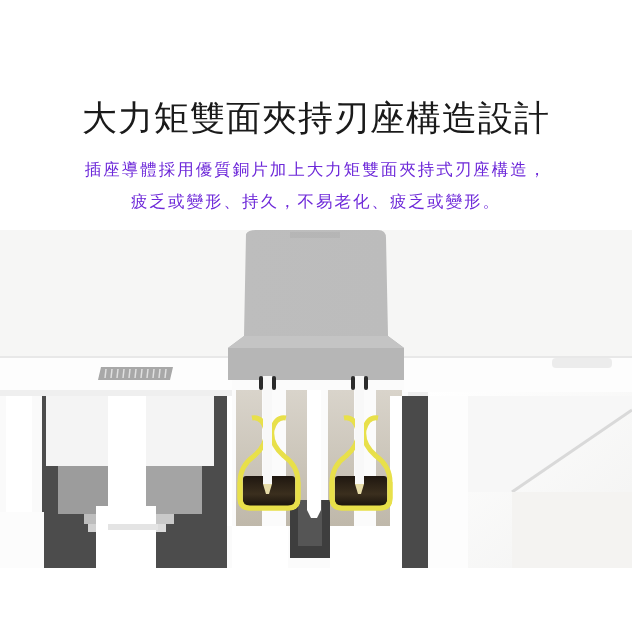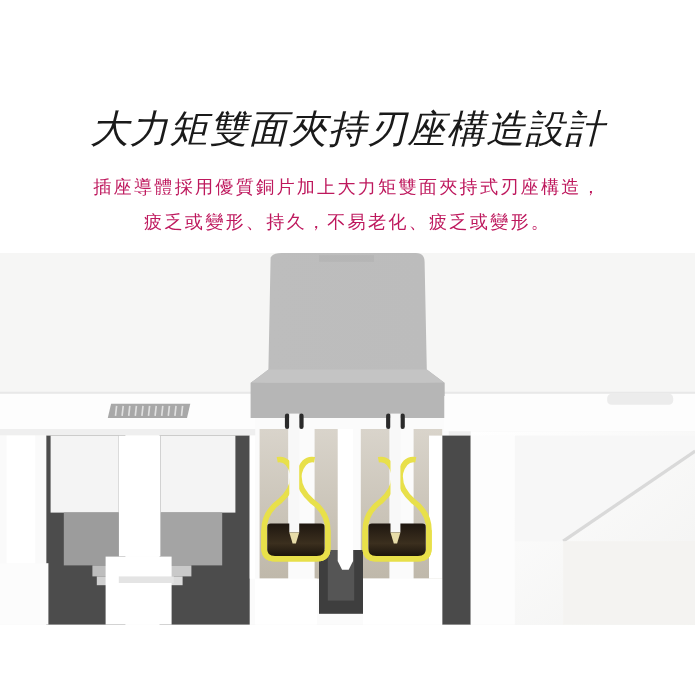--- a/index.html
+++ b/index.html
@@ -1,23 +1,23 @@
 <!DOCTYPE html>
 <html><head>
   <meta charset="utf-8">
   <style>
     html, body { margin: 0; padding: 0; background: #ffffff; }
     body { width: 632px; height: 632px; position: relative; overflow: hidden; font-family: "DejaVu Sans", sans-serif; }
     .title {
       position: absolute; left: 0; top: 94px; width: 632px; text-align: center;
-      font-size: 35px; line-height: 48px; color: #1a1a1a; letter-spacing: 1px; font-weight: normal; font-style: italic;
+      font-size: 35px; line-height: 48px; color: #1a1a1a; letter-spacing: 1px; font-weight: normal;
     }
     .desc {
       position: absolute; left: 0; top: 154px; width: 632px; text-align: center;
-      font-size: 16.5px; line-height: 32px; color: #be185d; letter-spacing: 2px;
+      font-size: 16.5px; line-height: 32px; color: #6d28d9; letter-spacing: 2px;
     }
     .desc span { display: block; }
     .illustration {
       position: absolute; left: 0; top: 230px; width: 632px; height: 338px; background: #f6f6f5;
     }
     .illustration svg { display: block; }
   </style>
 </head>
 <body>
 

